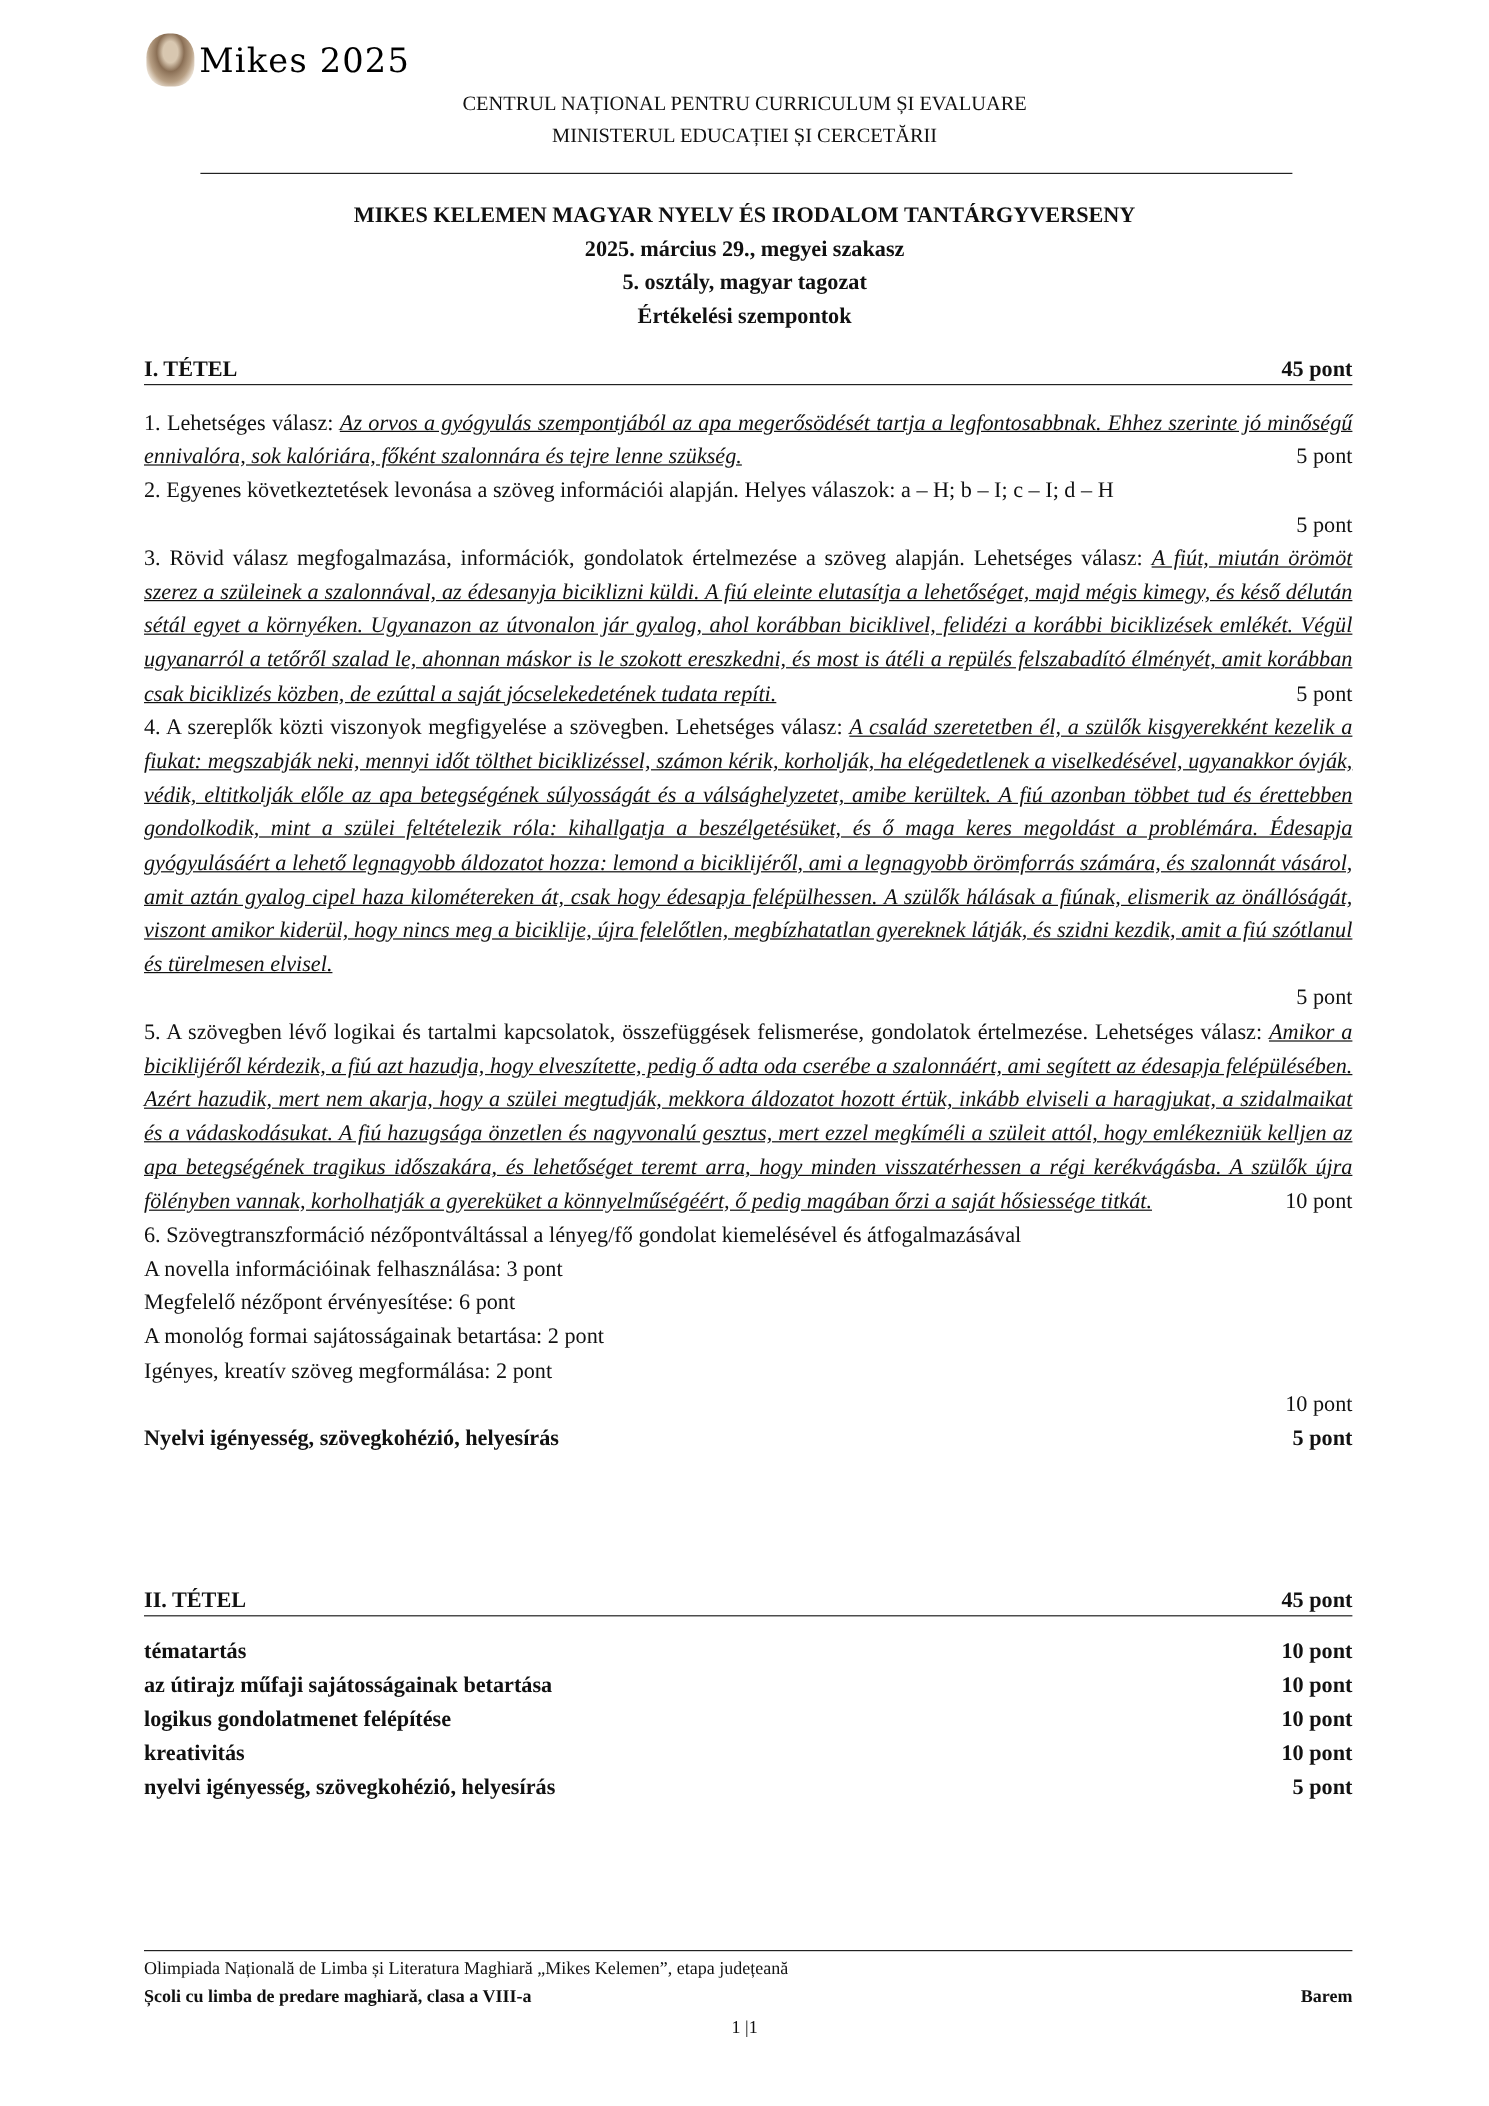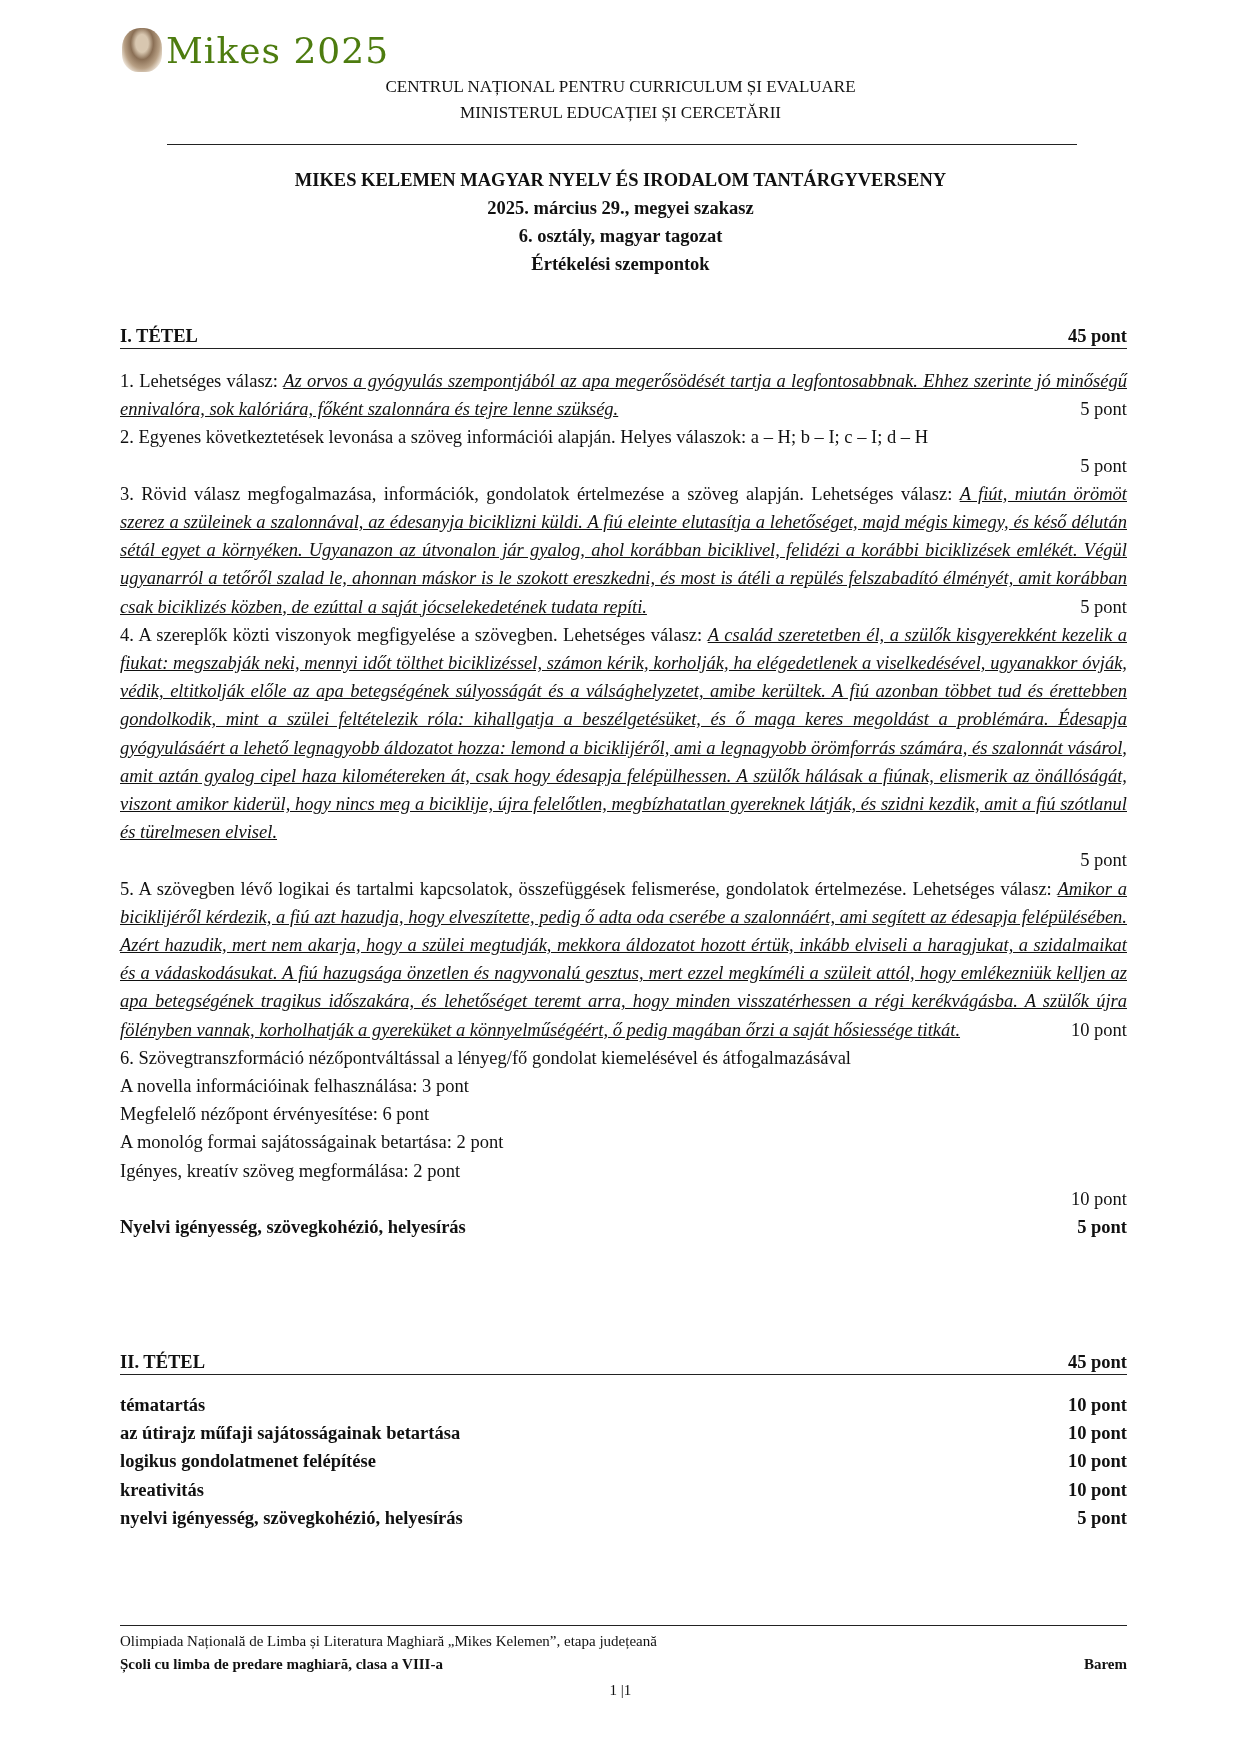--- a/index.html
+++ b/index.html
@@ -7,26 +7,26 @@
     width: 1241px; height: 1755px; position: relative; overflow: hidden;
     font-family: "Liberation Serif", "DejaVu Serif", serif;
     color: #111;
   }
   .logo { position: absolute; left: 122px; top: 28px; display: flex; align-items: center; }
   .portrait {
     width: 40px; height: 44px; border-radius: 45% 45% 40% 40%;
     background: radial-gradient(ellipse at 50% 35%, #d8c7b0 0 22%, #8a6f55 40%, #b79f84 62%, #efe6da 80%, #fff 100%);
     margin-right: 4px;
   }
-  .logo-text { font-family: "DejaVu Serif", serif; font-size: 36px; color: #4d7c0f; letter-spacing: 1px; }
+  .logo-text { font-family: "DejaVu Serif", serif; font-size: 28px; color: #000000; letter-spacing: 1px; }
   .ministry { position: absolute; left: 0; width: 1241px; text-align: center; font-size: 17px; line-height: 26px; top: 74px; }
   .rule-top { position: absolute; left: 167px; width: 910px; top: 144px; border-top: 1px solid #222; }
   .title-block { position: absolute; left: 0; width: 1241px; text-align: center; top: 166px; font-weight: bold; font-size: 18.5px; line-height: 28px; }
   .content { position: absolute; left: 120px; width: 1007px; font-size: 18.5px; line-height: 28.2px; }
-  .tetel { display: flex; justify-content: space-between; font-weight: bold; border-bottom: 1.5px solid #222; line-height: 24px; margin-top: 28px; }
+  .tetel { display: flex; justify-content: space-between; font-weight: bold; border-bottom: 1.5px solid #222; line-height: 24px; }
   .tetel span { text-decoration: none; }
   .para { text-align: justify; }
   .para i { font-style: italic; text-decoration: underline; }
   .right { float: right; }
   .row { display: flex; justify-content: space-between; font-weight: bold; }
   .rowr { text-align: right; }
   .footer-rule { position: absolute; left: 120px; width: 1007px; top: 1625px; border-top: 1.5px solid #222; }
   .footer { position: absolute; left: 120px; width: 1007px; top: 1630px; font-size: 15px; line-height: 23px; }
   .pagenum { position: absolute; left: 0; width: 1241px; text-align: center; top: 1682px; font-size: 15px; }
 </style>
@@ -40,21 +40,21 @@
 
 <div class="ministry">
   <div>CENTRUL NAȚIONAL PENTRU CURRICULUM ȘI EVALUARE</div>
   <div>MINISTERUL EDUCAȚIEI ȘI CERCETĂRII</div>
 </div>
 <div class="rule-top"></div>
 
 <div class="title-block">
   <div>MIKES KELEMEN MAGYAR NYELV ÉS IRODALOM TANTÁRGYVERSENY</div>
   <div>2025. március 29., megyei szakasz</div>
-  <div>6. osztály, magyar tagozat</div>
+  <div>5. osztály, magyar tagozat</div>
   <div>Értékelési szempontok</div>
 </div>
 
 <div class="content" style="top:296px;">
   <div class="tetel">
     <span>I. TÉTEL</span>
     <span>45 pont</span>
   </div>
   <div style="height:18px"></div>
 

